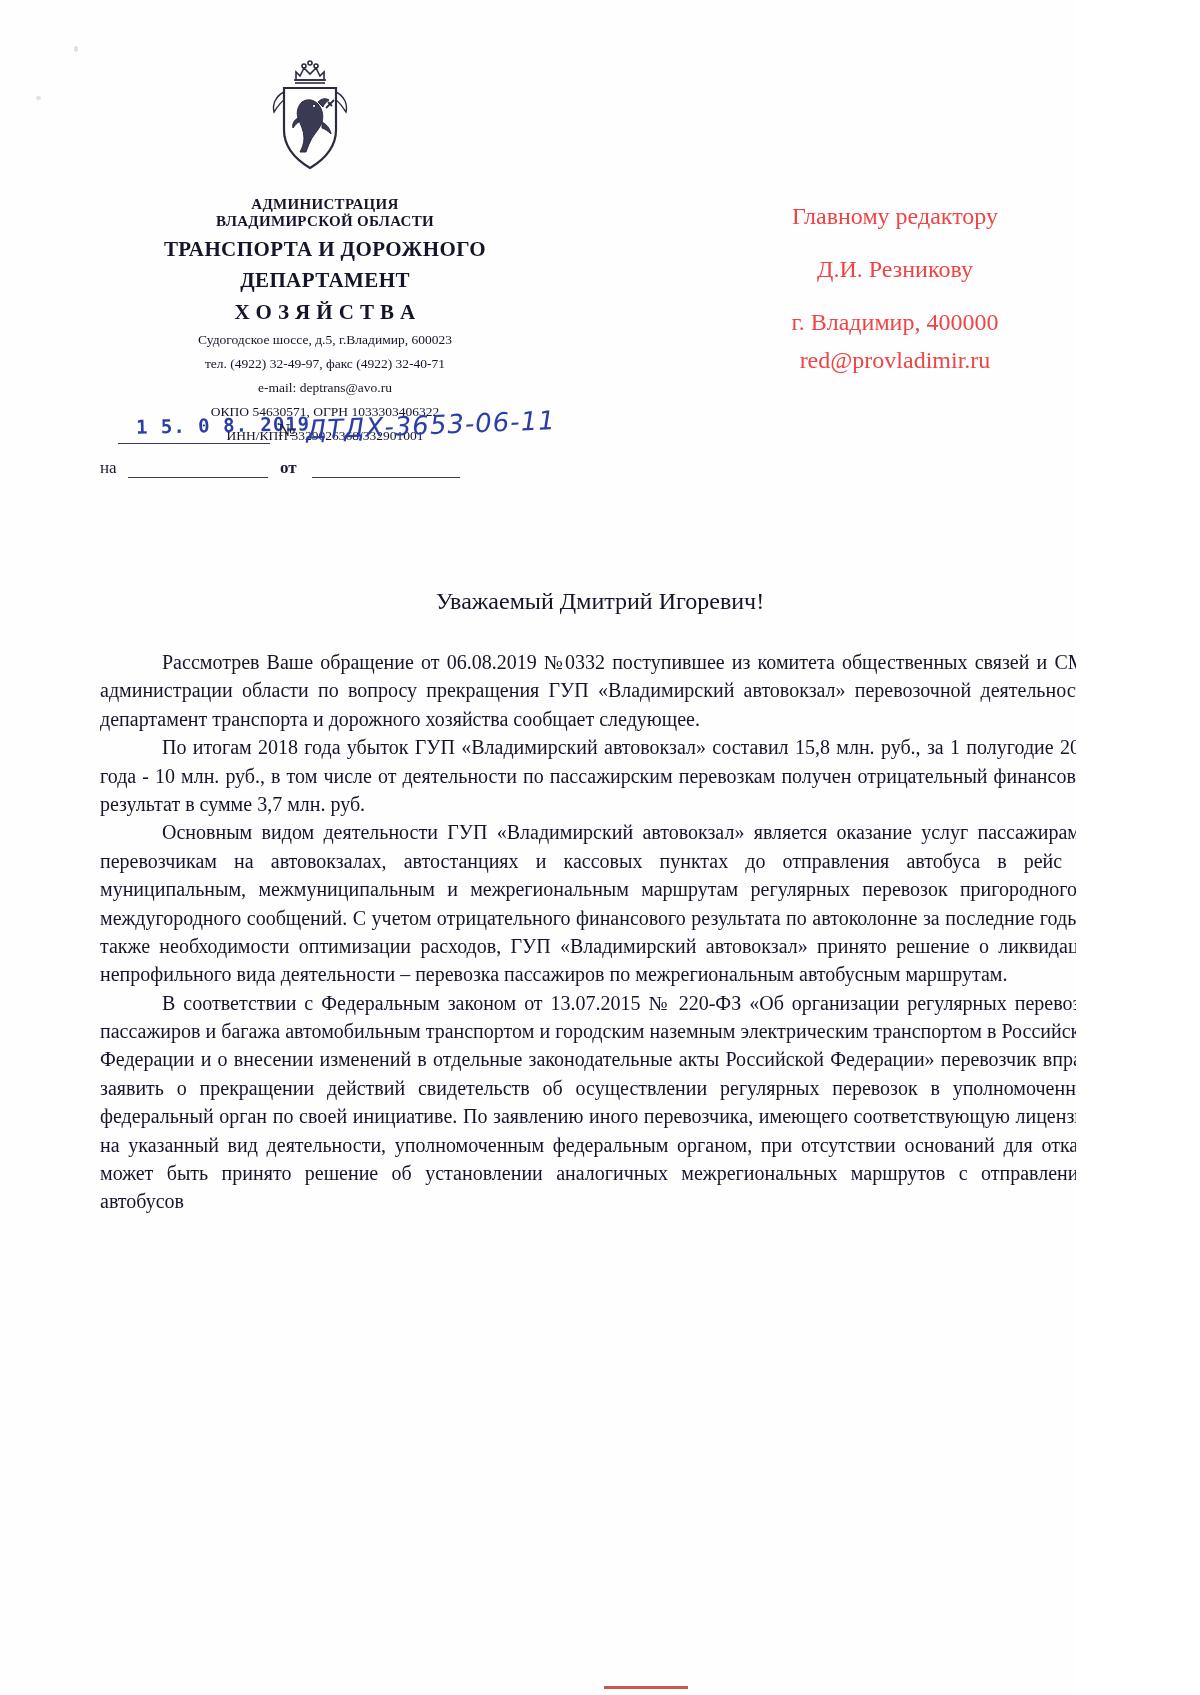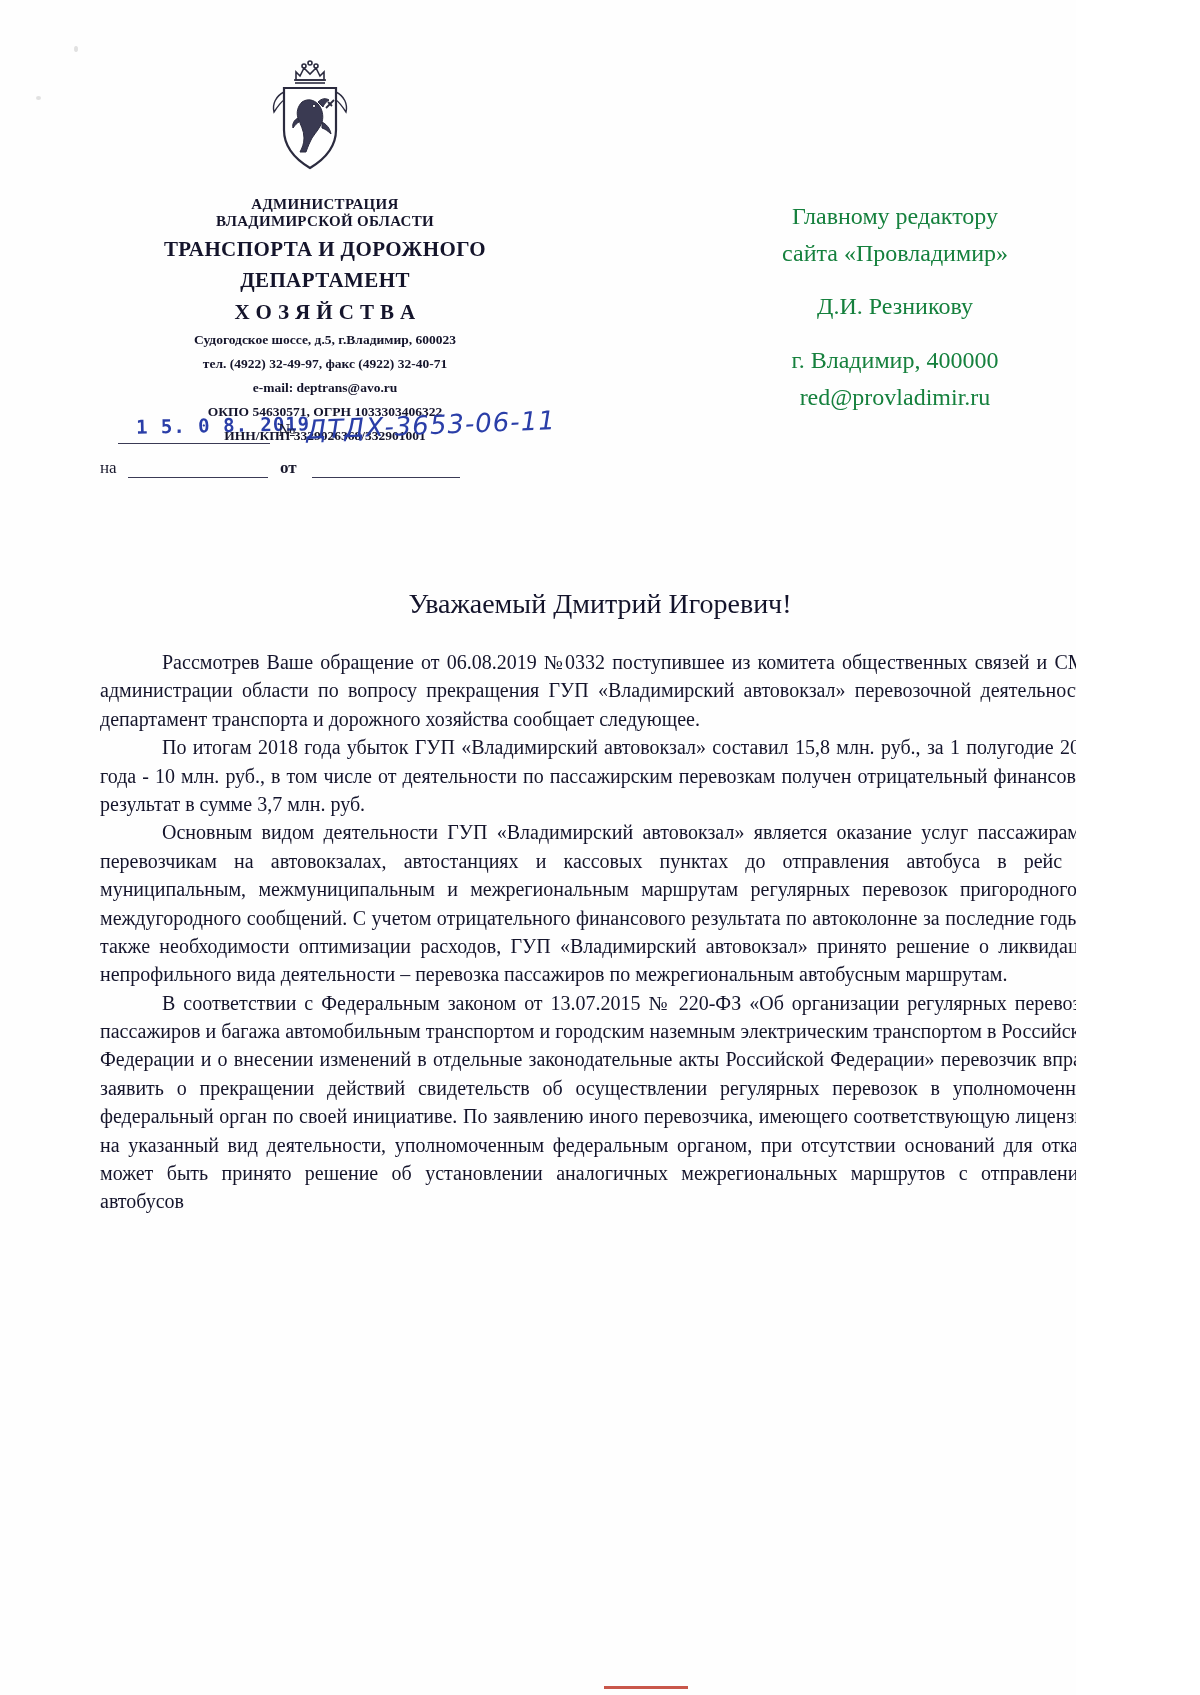--- a/index.html
+++ b/index.html
@@ -52,21 +52,21 @@
   }
   .lh-big {
     font-size: 21px;
     font-weight: bold;
     letter-spacing: .4px;
     line-height: 1.22;
     margin-top: 6px;
   }
   .lh-contacts {
     font-size: 13.5px;
-    font-weight: bold;
+    font-weight: normal;
     line-height: 1.32;
     margin-top: 6px;
   }
 
   
   .stampline {
     position: absolute;
     left: 118px;
     top: 412px;
     width: 430px;
@@ -131,32 +131,32 @@
 
   
   .addressee {
     position: absolute;
     left: 660px;
     top: 198px;
     width: 470px;
     text-align: center;
     font-size: 24px;
     line-height: 1.55;
-    color: #15803d;
+    color: #ef4444;
   }
   .addressee .gap { height: 16px; }
 
   
   .salutation {
     position: absolute;
     left: 100px;
     top: 588px;
     width: 1000px;
     text-align: center;
-    font-size: 28px;
+    font-size: 24px;
     color: #14142b;
   }
   .body {
     position: absolute;
     left: 100px;
     top: 648px;
     width: 1000px;
     font-size: 20px;
     line-height: 1.42;
     text-align: justify;
@@ -246,21 +246,20 @@
 
   <div class="fromline">
     <span class="na">на</span>
     <span class="rule1"></span>
     <span class="ot">от</span>
     <span class="rule2"></span>
   </div>
 
   <div class="addressee">
     <div>Главному редактору</div>
-    <div>сайта «Провладимир»</div>
     <div class="gap"></div>
     <div>Д.И. Резникову</div>
     <div class="gap"></div>
     <div>г. Владимир, 400000</div>
     <div>red@provladimir.ru</div>
   </div>
 
   <div class="salutation">Уважаемый Дмитрий Игоревич!</div>
 
   <div class="body">

